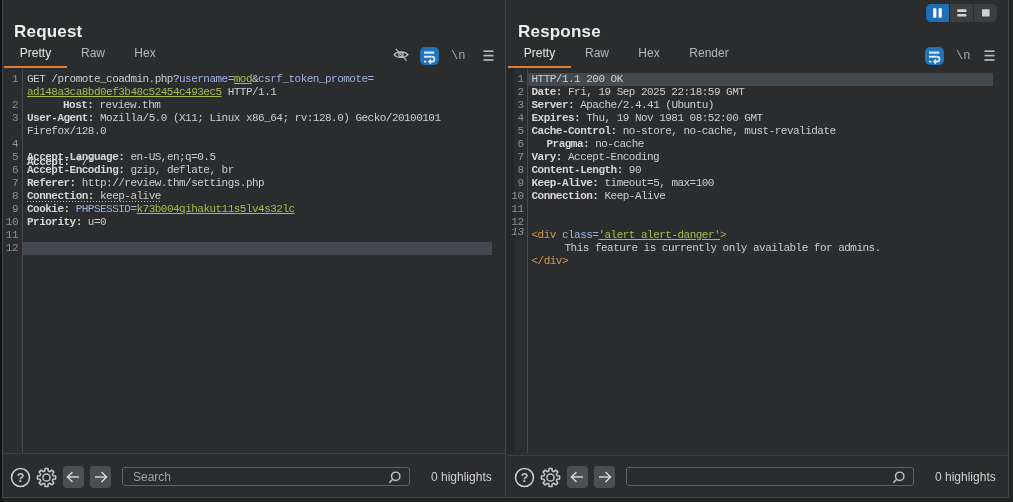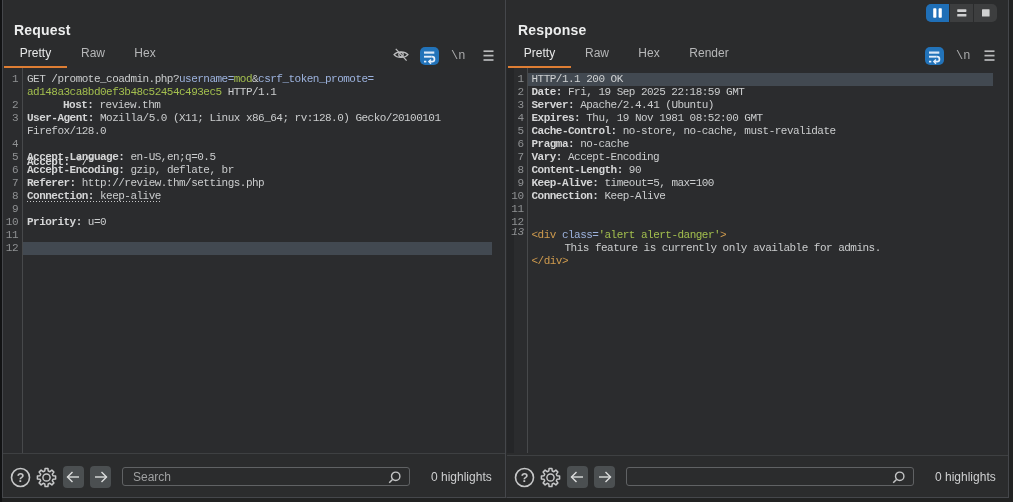--- a/index.html
+++ b/index.html
@@ -1,38 +1,38 @@
 <!DOCTYPE html>
 <html><head>
 <meta charset="utf-8">
 <style>
   html,body{margin:0;padding:0;background:#1c1c1c;}
   #canvas{-webkit-font-smoothing:antialiased;transform:translateZ(0);will-change:transform;position:relative;width:1013px;height:502px;background:#212222;overflow:hidden;
     font-family:"Liberation Sans",sans-serif;}
   .card{position:absolute;top:0;height:498px;background:#2b2c2d;border:1px solid #45474b;border-top:none;box-sizing:border-box;}
   #cardL{left:2px;width:504px;}
   #cardR{left:506px;width:503px;background:#2b2c2d;border-left-color:#2a2b2c;}
-  .title{position:absolute;top:22px;left:11px;font-size:14px;font-weight:bold;color:#eceded;letter-spacing:0.2px;}
+  .title{position:absolute;top:22px;left:11px;font-size:17px;font-weight:bold;color:#eceded;letter-spacing:0.2px;}
   .tabs{position:absolute;top:43px;left:0;height:21px;font-size:12px;color:#b6b7b8;}
   .tab{position:absolute;top:0;height:20px;line-height:20px;text-align:center;}
   .tab.sel{color:#e8e9e9;}
   .tabline{position:absolute;top:66px;height:3px;background:#de7e34;}
   .sepline{position:absolute;top:67.5px;left:0;right:0;height:1px;background:#3e4042;}
   .botline{position:absolute;top:453px;left:0;right:0;height:1px;background:#3e4042;}
   
   .editor{position:absolute;top:67.5px;left:0;right:0;height:385.5px;background:#2b2c2e;
     font-family:"Liberation Mono",monospace;font-size:11px;letter-spacing:-0.52px;}
   
   .gutline{position:absolute;top:0;bottom:0;left:18.5px;width:1px;background:#47494b;}
   .num{position:absolute;left:0;width:15px;text-align:right;color:#8f9193;height:13px;line-height:13px;}
   .row{position:absolute;left:24px;height:13px;line-height:13px;color:#cbcdce;white-space:pre;}
   .hl{position:absolute;background:#424951;height:13px;}
   b.h{color:#d5d6d7;font-weight:bold;}
   .pn{color:#9cb2dd;}
-  .pv{color:#a3bf4e;}
+  .pv{color:#a3bf4e;text-decoration:underline;}
   .tg{color:#cf9b4e;}
   .dot{background:repeating-linear-gradient(90deg,#c9cacb 0 1px,transparent 1px 3px) bottom/100% 1px no-repeat;padding-bottom:0px;}
   
   .bbar{position:absolute;top:454px;left:0;right:0;height:43px;}
   .sbox{position:absolute;top:13px;height:19px;border:1px solid #606264;border-radius:3px;box-sizing:border-box;}
   .sph{position:absolute;top:16px;font-size:12px;color:#9fa0a1;}
   .hlt{position:absolute;top:16px;font-size:12px;color:#cfd0d1;}
   .abtn{position:absolute;top:11.5px;width:21px;height:22px;background:#4b4f51;border-radius:4px;}
   svg{position:absolute;overflow:visible;}
   .edR .num{left:2px;width:14.5px;}
@@ -92,20 +92,21 @@
       <div class="row" style="top:5px;">GET /promote_coadmin.php?<span class="pn">username=</span><span class="pv">mod</span>&amp;<span class="pn">csrf_token_promote=</span></div>
       <div class="row" style="top:18px;"><span class="pv">ad148a3ca8bd0ef3b48c52454c493ec5</span> HTTP/1.1</div>
       <div class="row" style="top:31px;padding-left:36px;"><b class="h">Host:</b> review.thm</div>
       <div class="row" style="top:44px;"><b class="h">User-Agent:</b> Mozilla/5.0 (X11; Linux x86_64; rv:128.0) Gecko/20100101</div>
       <div class="row" style="top:57px;">Firefox/128.0</div>
       <div class="row" style="top:88px;"><b class="h">Accept:</b> */*</div>
       <div class="row" style="top:83px;"><b class="h">Accept-Language:</b> en-US,en;q=0.5</div>
       <div class="row" style="top:109px;"><b class="h">Referer:</b> http://review.thm/settings.php</div>
       <div class="row" style="top:96px;"><b class="h">Accept-Encoding:</b> gzip, deflate, br</div>
       <div class="row" style="top:122px;"><span class="dot"><b class="h">Connection:</b> keep-alive</span></div>
+      <div class="row" style="top:135px;"><b class="h">Cookie:</b> <span class="pn">PHPSESSID=</span><span class="pv">k73b004qihakut11s5lv4s32lc</span></div>
       <div class="row" style="top:148px;"><b class="h">Priority:</b> u=0</div>
     </div>
 
     <div class="botline"></div>
 
     <div class="bbar">
       <svg width="21" height="21" style="left:7px;top:13px;" viewBox="0 0 21 21">
         <circle cx="10.5" cy="10.5" r="9" stroke="#c6c7c8" stroke-width="1.6" fill="none"></circle>
         <text x="10.5" y="14.8" font-family="Liberation Sans" font-size="12.5" font-weight="bold" fill="#c6c7c8" text-anchor="middle">?</text>
       </svg>
@@ -188,21 +189,21 @@
       <div class="num" style="top:122px;">10</div>
       <div class="num" style="top:135px;">11</div>
       <div class="num" style="top:148px;">12</div>
       <div class="num" style="top:158px;font-style:italic;">13</div>
       <div class="hl" style="top:5px;left:20.5px;width:465px;"></div>
       <div class="row" style="top:5px;color:#ced0d1;">HTTP/1.1 200 OK</div>
       <div class="row" style="top:18px;"><b class="h">Date:</b> Fri, 19 Sep 2025 22:18:59 GMT</div>
       <div class="row" style="top:31px;"><b class="h">Server:</b> Apache/2.4.41 (Ubuntu)</div>
       <div class="row" style="top:44px;"><b class="h">Expires:</b> Thu, 19 Nov 1981 08:52:00 GMT</div>
       <div class="row" style="top:57px;"><b class="h">Cache-Control:</b> no-store, no-cache, must-revalidate</div>
-      <div class="row" style="top:70px;"><b class="h">Pragma:</b> no-cache</div>
+      <div class="row" style="top:70px;margin-left:15px;"><b class="h">Pragma:</b> no-cache</div>
       <div class="row" style="top:83px;"><b class="h">Vary:</b> Accept-Encoding</div>
       <div class="row" style="top:96px;"><b class="h">Content-Length:</b> 90</div>
       <div class="row" style="top:109px;"><b class="h">Keep-Alive:</b> timeout=5, max=100</div>
       <div class="row" style="top:122px;"><b class="h">Connection:</b> Keep-Alive</div>
       <div class="row" style="top:174px;left:57.5px;">This feature is currently only available for admins.</div>
       <div class="row" style="top:161px;"><span class="tg">&lt;div</span> <span class="pn">class=</span><span class="pv">'alert alert-danger'</span><span class="tg">&gt;</span></div>
       <div class="row" style="top:187px;"><span class="tg">&lt;/div&gt;</span></div>
     </div>
 
     <div class="botline" style="top:454.5px;"></div>

